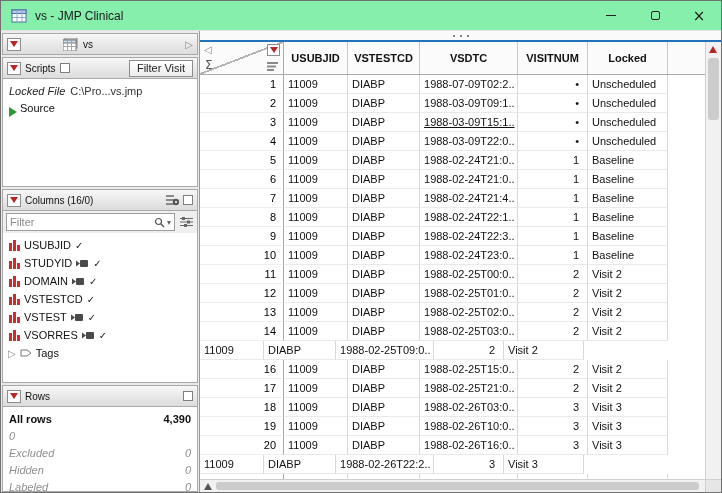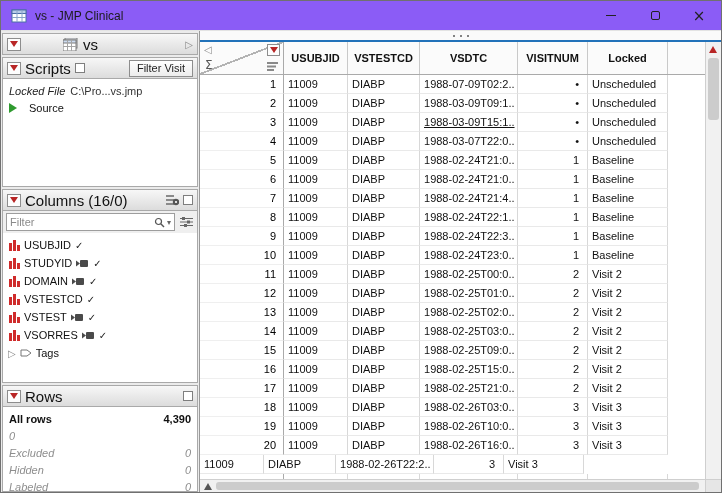--- a/index.html
+++ b/index.html
@@ -1,50 +1,50 @@
 <!DOCTYPE html>
 <html><head>
 <meta charset="utf-8">
 <style>
   * { margin:0; padding:0; box-sizing:border-box; }
   html,body { background:#cfcfcf; }
   body { font-family:"Liberation Sans","DejaVu Sans",sans-serif; font-size:11px; color:#111; }
   .window { width:722px; height:493px; border:1px solid #707070; background:#fff; display:flex; flex-direction:column; overflow:hidden; }
 
   
-  .titlebar { flex:0 0 30px; background:#8b5cf6; display:flex; align-items:center; border-bottom:1px solid #e3e3e3; }
+  .titlebar { flex:0 0 30px; background:#86efac; display:flex; align-items:center; border-bottom:1px solid #e3e3e3; }
   .app-icon { margin-left:10px; display:inline-flex; }
   .title-text { margin-left:8px; font-size:12px; color:#1a1a1a; }
   .tb-spacer { flex:1; }
   .tb-btn { width:44px; height:29px; display:flex; align-items:center; justify-content:center; cursor:default; }
   .min-glyph { width:10px; height:1px; background:#222; display:inline-block; }
   .max-glyph { width:9px; height:9px; border:1px solid #222; border-radius:2px; display:inline-block; }
   .close-btn { font-size:15px; color:#222; font-family:"DejaVu Sans",sans-serif; }
 
   
   .content { flex:1; display:flex; min-height:0; background:#e9e9e9; }
   .sidebar { flex:0 0 162px; border-right:1px solid #9a9a9a; background:#ebebeb; display:flex; flex-direction:column; padding:2px 1px 0 1px; min-height:0; }
   .main { flex:1; display:flex; flex-direction:column; min-width:0; background:#fff; }
 
   
   .panel-header { flex:0 0 22px; height:22px; background:linear-gradient(#f7f7f7,#dcdcdc); border:1px solid #a9a9a9; display:flex; align-items:center; gap:4px; padding:0 4px; }
   .panel { display:flex; flex-direction:column; margin-top:2px; min-height:0; }
-  .panel-title { font-size:15px; color:#111; white-space:nowrap; }
+  .panel-title { font-size:10px; color:#111; white-space:nowrap; }
   .flex-spacer { flex:1; }
   .red-tri-btn { width:14px; height:13px; background:#fdfdfd; border:1px solid #8d8d8d; display:inline-flex; align-items:center; justify-content:center; flex:0 0 auto; }
   .red-tri { width:0; height:0; border-left:4px solid transparent; border-right:4px solid transparent; border-top:6px solid #b82525; }
   .gray-tri { color:#8a8a8a; font-family:"DejaVu Sans",sans-serif; font-size:10px; }
   .collapse-box { width:10px; height:10px; background:#fff; border:1px solid #7e7e7e; display:inline-block; flex:0 0 auto; }
 
   .scripts-content { height:108px; background:#fff; border:1px solid #a9a9a9; border-top:none; padding:4px 6px; font-size:11px; overflow:hidden; }
   .fv-btn { border:1px solid #8d8d8d; background:linear-gradient(#ffffff,#ececec); padding:1px 7px 2px 7px; font-size:11px; color:#222; white-space:nowrap; }
   .locked-row { display:flex; gap:5px; align-items:baseline; line-height:16px; white-space:nowrap; overflow:hidden; }
   .locked-label { font-style:italic; color:#222; }
   .locked-path { color:#333; }
-  .source-row { display:flex; gap:12px; align-items:center; line-height:18px; }
+  .source-row { display:flex; gap:3px; align-items:flex-end; line-height:18px; }
   .green-tri { width:0; height:0; border-top:5px solid transparent; border-bottom:5px solid transparent; border-left:8px solid #2f9a2f; display:inline-block; }
 
   .filter-row { height:22px; flex:0 0 22px; background:#efefef; border-left:1px solid #a9a9a9; border-right:1px solid #a9a9a9; display:flex; align-items:center; gap:4px; padding:2px 3px; }
   .filter-input-wrap { flex:1; height:18px; background:#fff; border:1px solid #9d9d9d; display:flex; align-items:center; padding:0 3px; gap:2px; min-width:0; }
   .filter-input { border:none; outline:none; flex:1; min-width:0; font-size:11px; font-family:inherit; color:#222; background:transparent; }
   .filter-input::placeholder { color:#8a8a8a; }
   .caret-down { color:#666; font-size:8px; font-family:"DejaVu Sans",sans-serif; }
 
   .col-list { height:150px; flex:0 0 150px; background:#fff; border:1px solid #a9a9a9; border-top:none; padding:3px 0 0 0; overflow:hidden; }
   .col-item { height:18px; display:flex; align-items:center; gap:4px; padding:0 5px; white-space:nowrap; }
@@ -399,21 +399,21 @@
                 <div class="tcell" style="flex: 0 0 72px; width: 72px;">DIABP</div>
                 <div class="tcell" style="flex: 0 0 98px; width: 98px; text-decoration: underline;">1988-03-09T15:1..</div>
                 <div class="tcell num" style="flex: 0 0 70px; width: 70px;">•</div>
                 <div class="tcell" style="flex: 0 0 80px; width: 80px;">Unscheduled</div>
                 <div class="tfill"></div>
               </div>
               <div class="trow">
                 <div class="rn">4</div>
                 <div class="tcell" style="flex: 0 0 64px; width: 64px;">11009</div>
                 <div class="tcell" style="flex: 0 0 72px; width: 72px;">DIABP</div>
-                <div class="tcell" style="flex: 0 0 98px; width: 98px;">1988-03-07T22:0..</div>
+                <div class="tcell" style="flex: 0 0 98px; width: 98px;">1988-03-09T22:0..</div>
                 <div class="tcell num" style="flex: 0 0 70px; width: 70px;">•</div>
                 <div class="tcell" style="flex: 0 0 80px; width: 80px;">Unscheduled</div>
                 <div class="tfill"></div>
               </div>
               <div class="trow">
                 <div class="rn">5</div>
                 <div class="tcell" style="flex: 0 0 64px; width: 64px;">11009</div>
                 <div class="tcell" style="flex: 0 0 72px; width: 72px;">DIABP</div>
                 <div class="tcell" style="flex: 0 0 98px; width: 98px;">1988-02-24T21:0..</div>
                 <div class="tcell num" style="flex: 0 0 70px; width: 70px;">1</div>
@@ -495,21 +495,20 @@
               <div class="trow">
                 <div class="rn">14</div>
                 <div class="tcell" style="flex: 0 0 64px; width: 64px;">11009</div>
                 <div class="tcell" style="flex: 0 0 72px; width: 72px;">DIABP</div>
                 <div class="tcell" style="flex: 0 0 98px; width: 98px;">1988-02-25T03:0..</div>
                 <div class="tcell num" style="flex: 0 0 70px; width: 70px;">2</div>
                 <div class="tcell" style="flex: 0 0 80px; width: 80px;">Visit 2</div>
                 <div class="tfill"></div>
               </div>
               <div class="trow">
-                <div class="rn">15</div>
                 <div class="tcell" style="flex: 0 0 64px; width: 64px;">11009</div>
                 <div class="tcell" style="flex: 0 0 72px; width: 72px;">DIABP</div>
                 <div class="tcell" style="flex: 0 0 98px; width: 98px;">1988-02-25T09:0..</div>
                 <div class="tcell num" style="flex: 0 0 70px; width: 70px;">2</div>
                 <div class="tcell" style="flex: 0 0 80px; width: 80px;">Visit 2</div>
                 <div class="tfill"></div>
               </div>
               <div class="trow">
                 <div class="rn">16</div>
                 <div class="tcell" style="flex: 0 0 64px; width: 64px;">11009</div>

